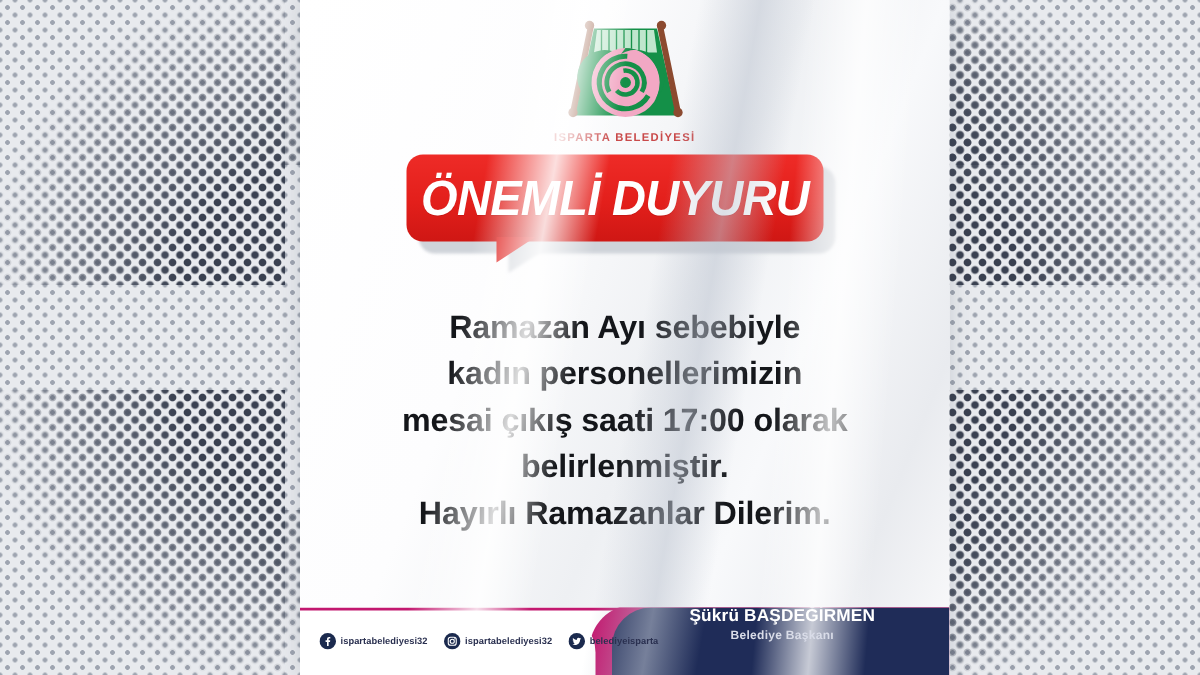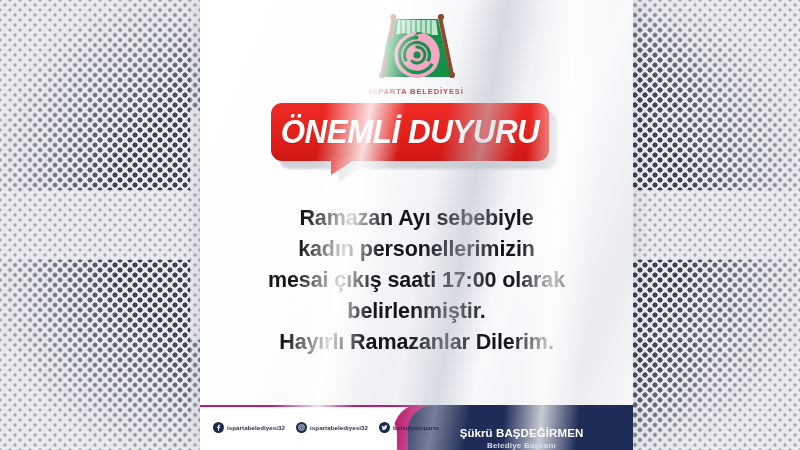--- a/index.html
+++ b/index.html
@@ -258,21 +258,21 @@
 
   .mayor {
     position: absolute;
     right: 9px;
     top: 0;
     height: 45px;
     width: 205px;
     display: flex;
     flex-direction: column;
     align-items: center;
-    justify-content: flex-end;
+    justify-content: flex-start;
     z-index: 4;
   }
   .mayor-name {
     font-family: "Liberation Sans", sans-serif;
     font-size: 11.5px;
     font-weight: bold;
     color: #ffffff;
     letter-spacing: 0.1px;
     white-space: nowrap;
   }

